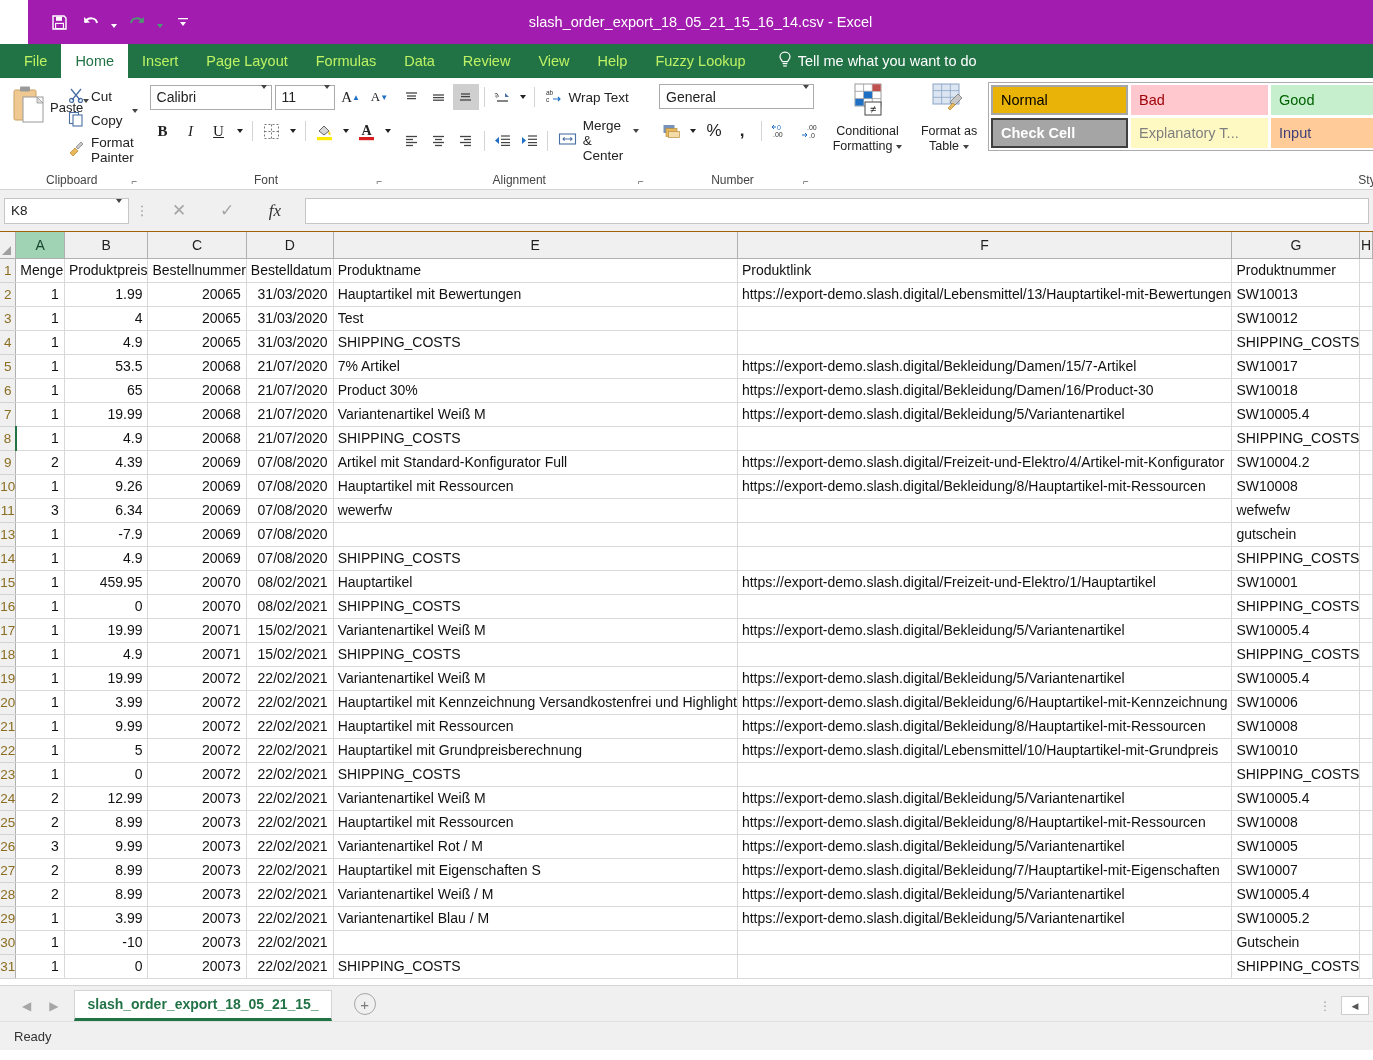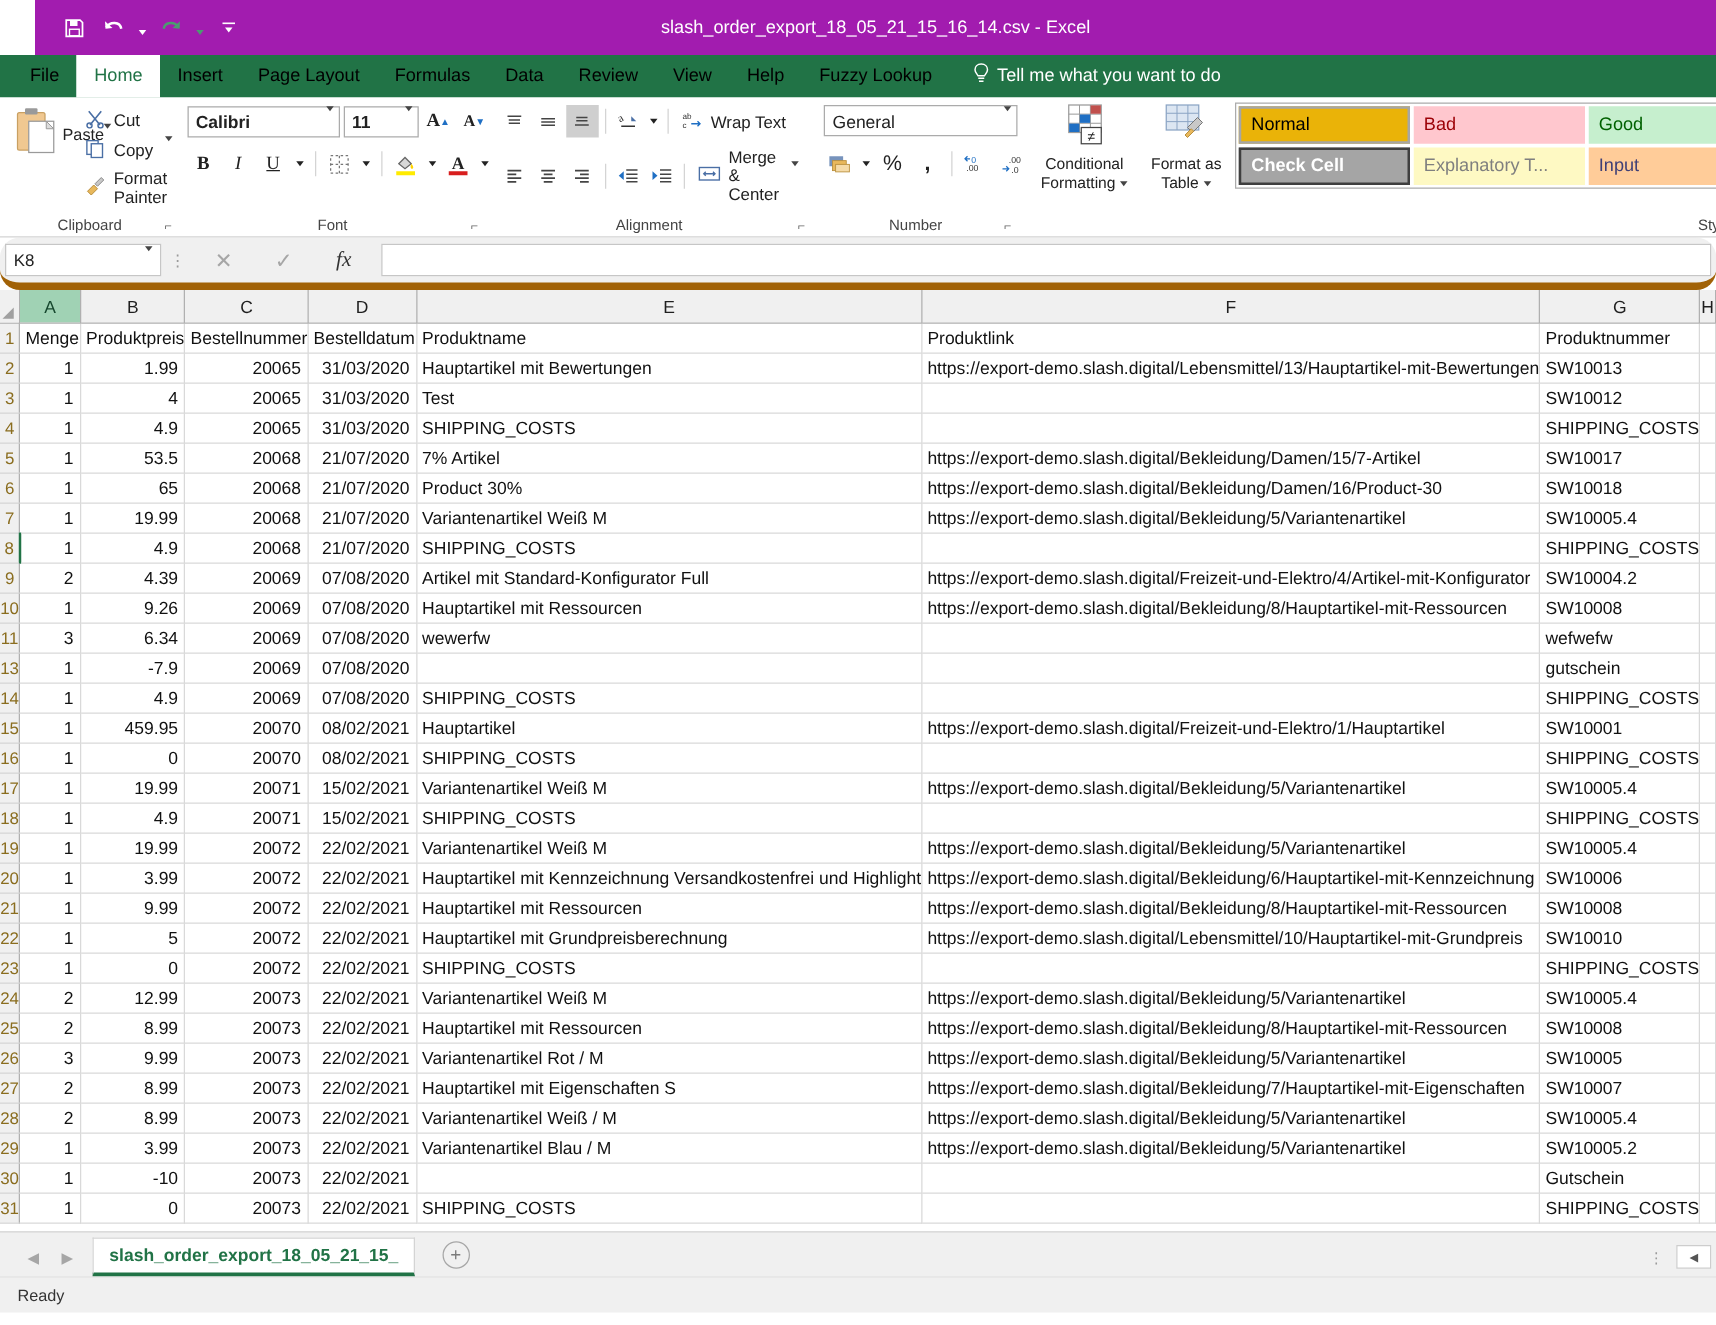--- a/index.html
+++ b/index.html
@@ -32,21 +32,21 @@
     color: #ffffff; font-size: 14.5px; pointer-events: none;
   }
 
   
   .tabbar {
     height: 34px; background: #217346; display: flex; align-items: stretch;
     padding-left: 10px;
   }
   .tab {
     padding: 0 14px; display: flex; align-items: center;
-    color: #000000; font-size: 14.5px; white-space: nowrap;
+    color: #bef264; font-size: 14.5px; white-space: nowrap;
   }
   .tab.active { background: #ffffff; color: #217346; }
   .tellme {
     display: flex; align-items: center; gap: 6px; padding: 0 12px 0 18px;
     color: #ffffff; font-size: 14.5px; white-space: nowrap;
   }
 
   
   .ribbon {
     height: 112px; background: #ffffff; display: flex; align-items: stretch;
@@ -66,21 +66,21 @@
 
   
   .clip-paste {
     width: 54px; display: flex; flex-direction: row; align-items: center;
     font-size: 13px; color: #222; padding-top: 2px;
   }
   .clip-list { display: flex; flex-direction: column; gap: 5px; padding: 4px 0 0 8px; }
   .clip-item { display: flex; align-items: center; gap: 7px; font-size: 13.5px; color: #222; }
 
   
-  .font-row1 { display: flex; align-items: center; gap: 3px; font-weight: bold; }
+  .font-row1 { display: flex; align-items: center; gap: 3px; }
   .font-row2 { display: flex; align-items: center; gap: 2px; margin-top: 8px; }
   .combo {
     border: 1px solid #ababab; background: #fff; height: 25px;
     display: flex; align-items: center; padding: 0 4px 0 6px;
     font-size: 14px; color: #222;
   }
   .combo .cv { flex: 1; white-space: nowrap; overflow: hidden; }
   .combo .ca { color: #444; margin-left: 6px; }
   .ibtn {
     min-width: 26px; height: 26px; display: flex; align-items: center; justify-content: center;
@@ -104,21 +104,21 @@
   }
   .sg-row { display: flex; gap: 3px; }
   .sg-cell {
     width: 137px; height: 30px; display: flex; align-items: center;
     padding: 0 8px; font-size: 14.5px; white-space: nowrap; overflow: hidden;
   }
 
   
   .fbar {
     height: 42px; background: #f0f0f0; display: flex; align-items: center;
-    padding: 0 4px; gap: 6px; border-bottom: 6px solid #a16207; border-radius: 16px;
+    padding: 0 4px; gap: 6px; border-bottom: 1px solid #a16207;
   }
   .namebox {
     width: 125px; height: 26px; background: #fff; border: 1px solid #c6c6c6;
     display: flex; align-items: center; padding: 0 6px; font-size: 13.5px; color: #222;
   }
   .namebox .cv { flex: 1; }
   .fb-dots { color: #9a9a9a; font-size: 13px; letter-spacing: 0; width: 14px; text-align: center; }
   .fb-icons { display: flex; align-items: center; gap: 0; }
   .fb-ic {
     width: 48px; height: 26px; display: flex; align-items: center; justify-content: center;

